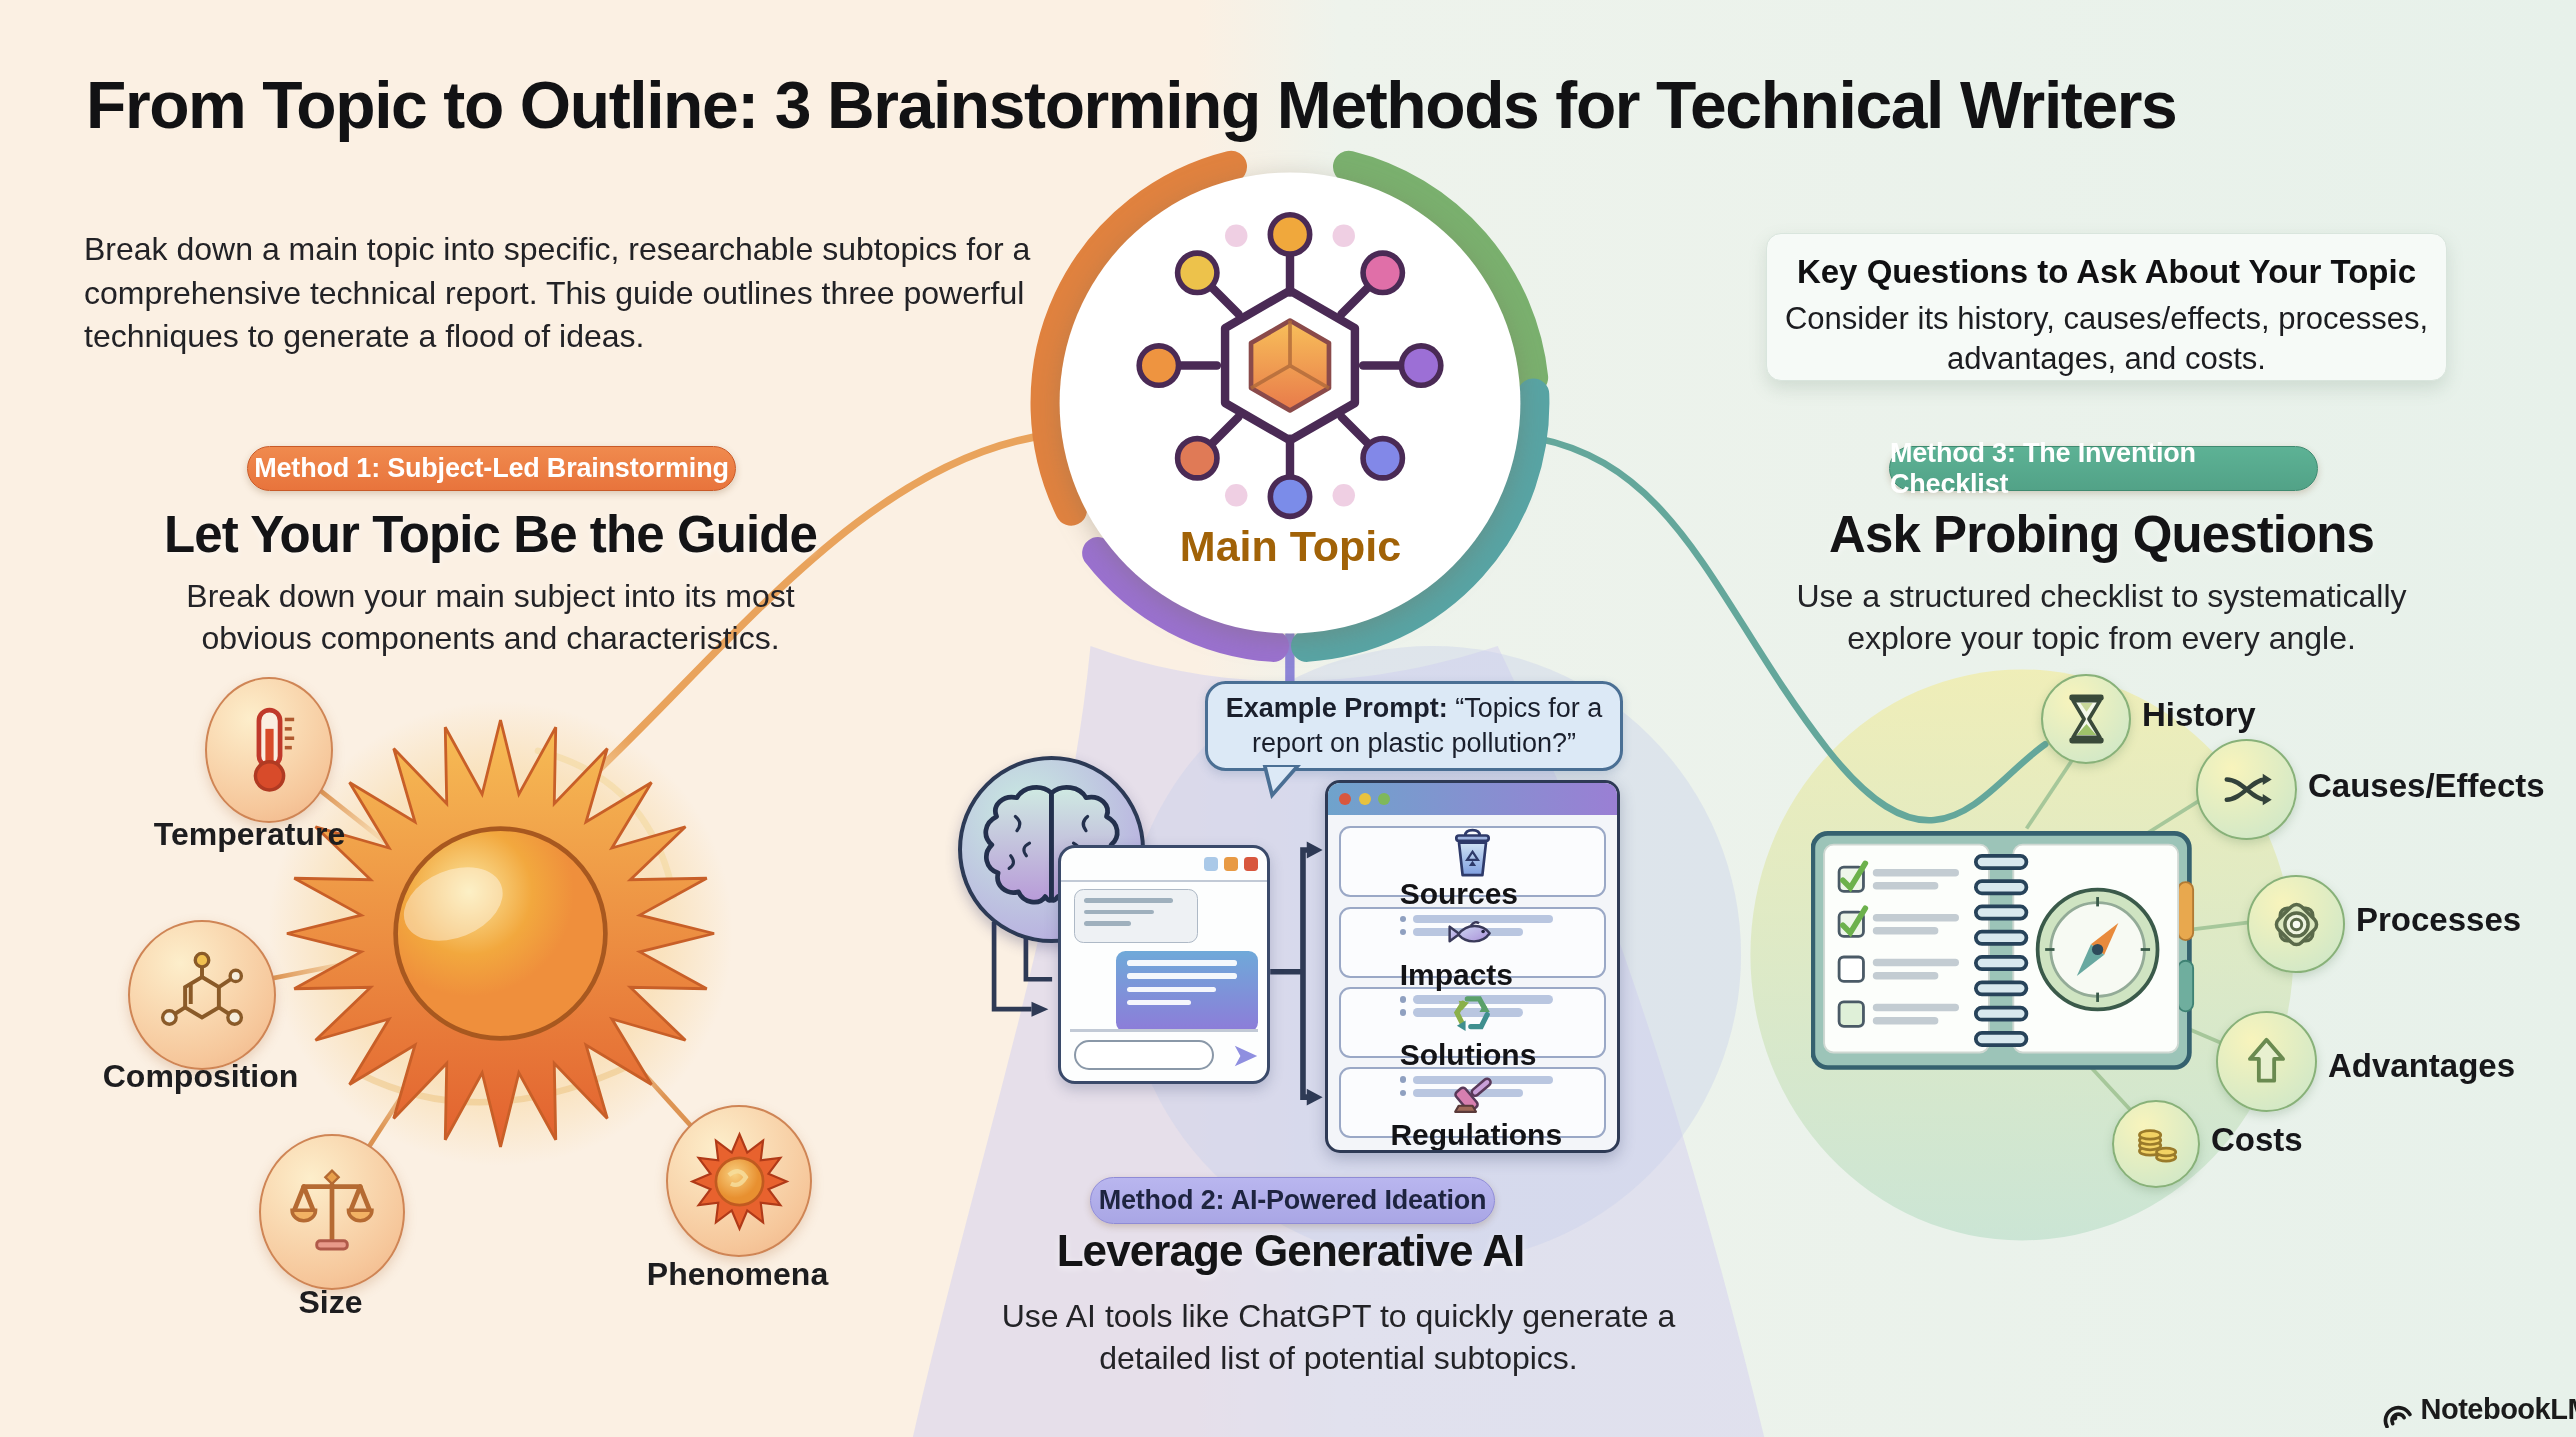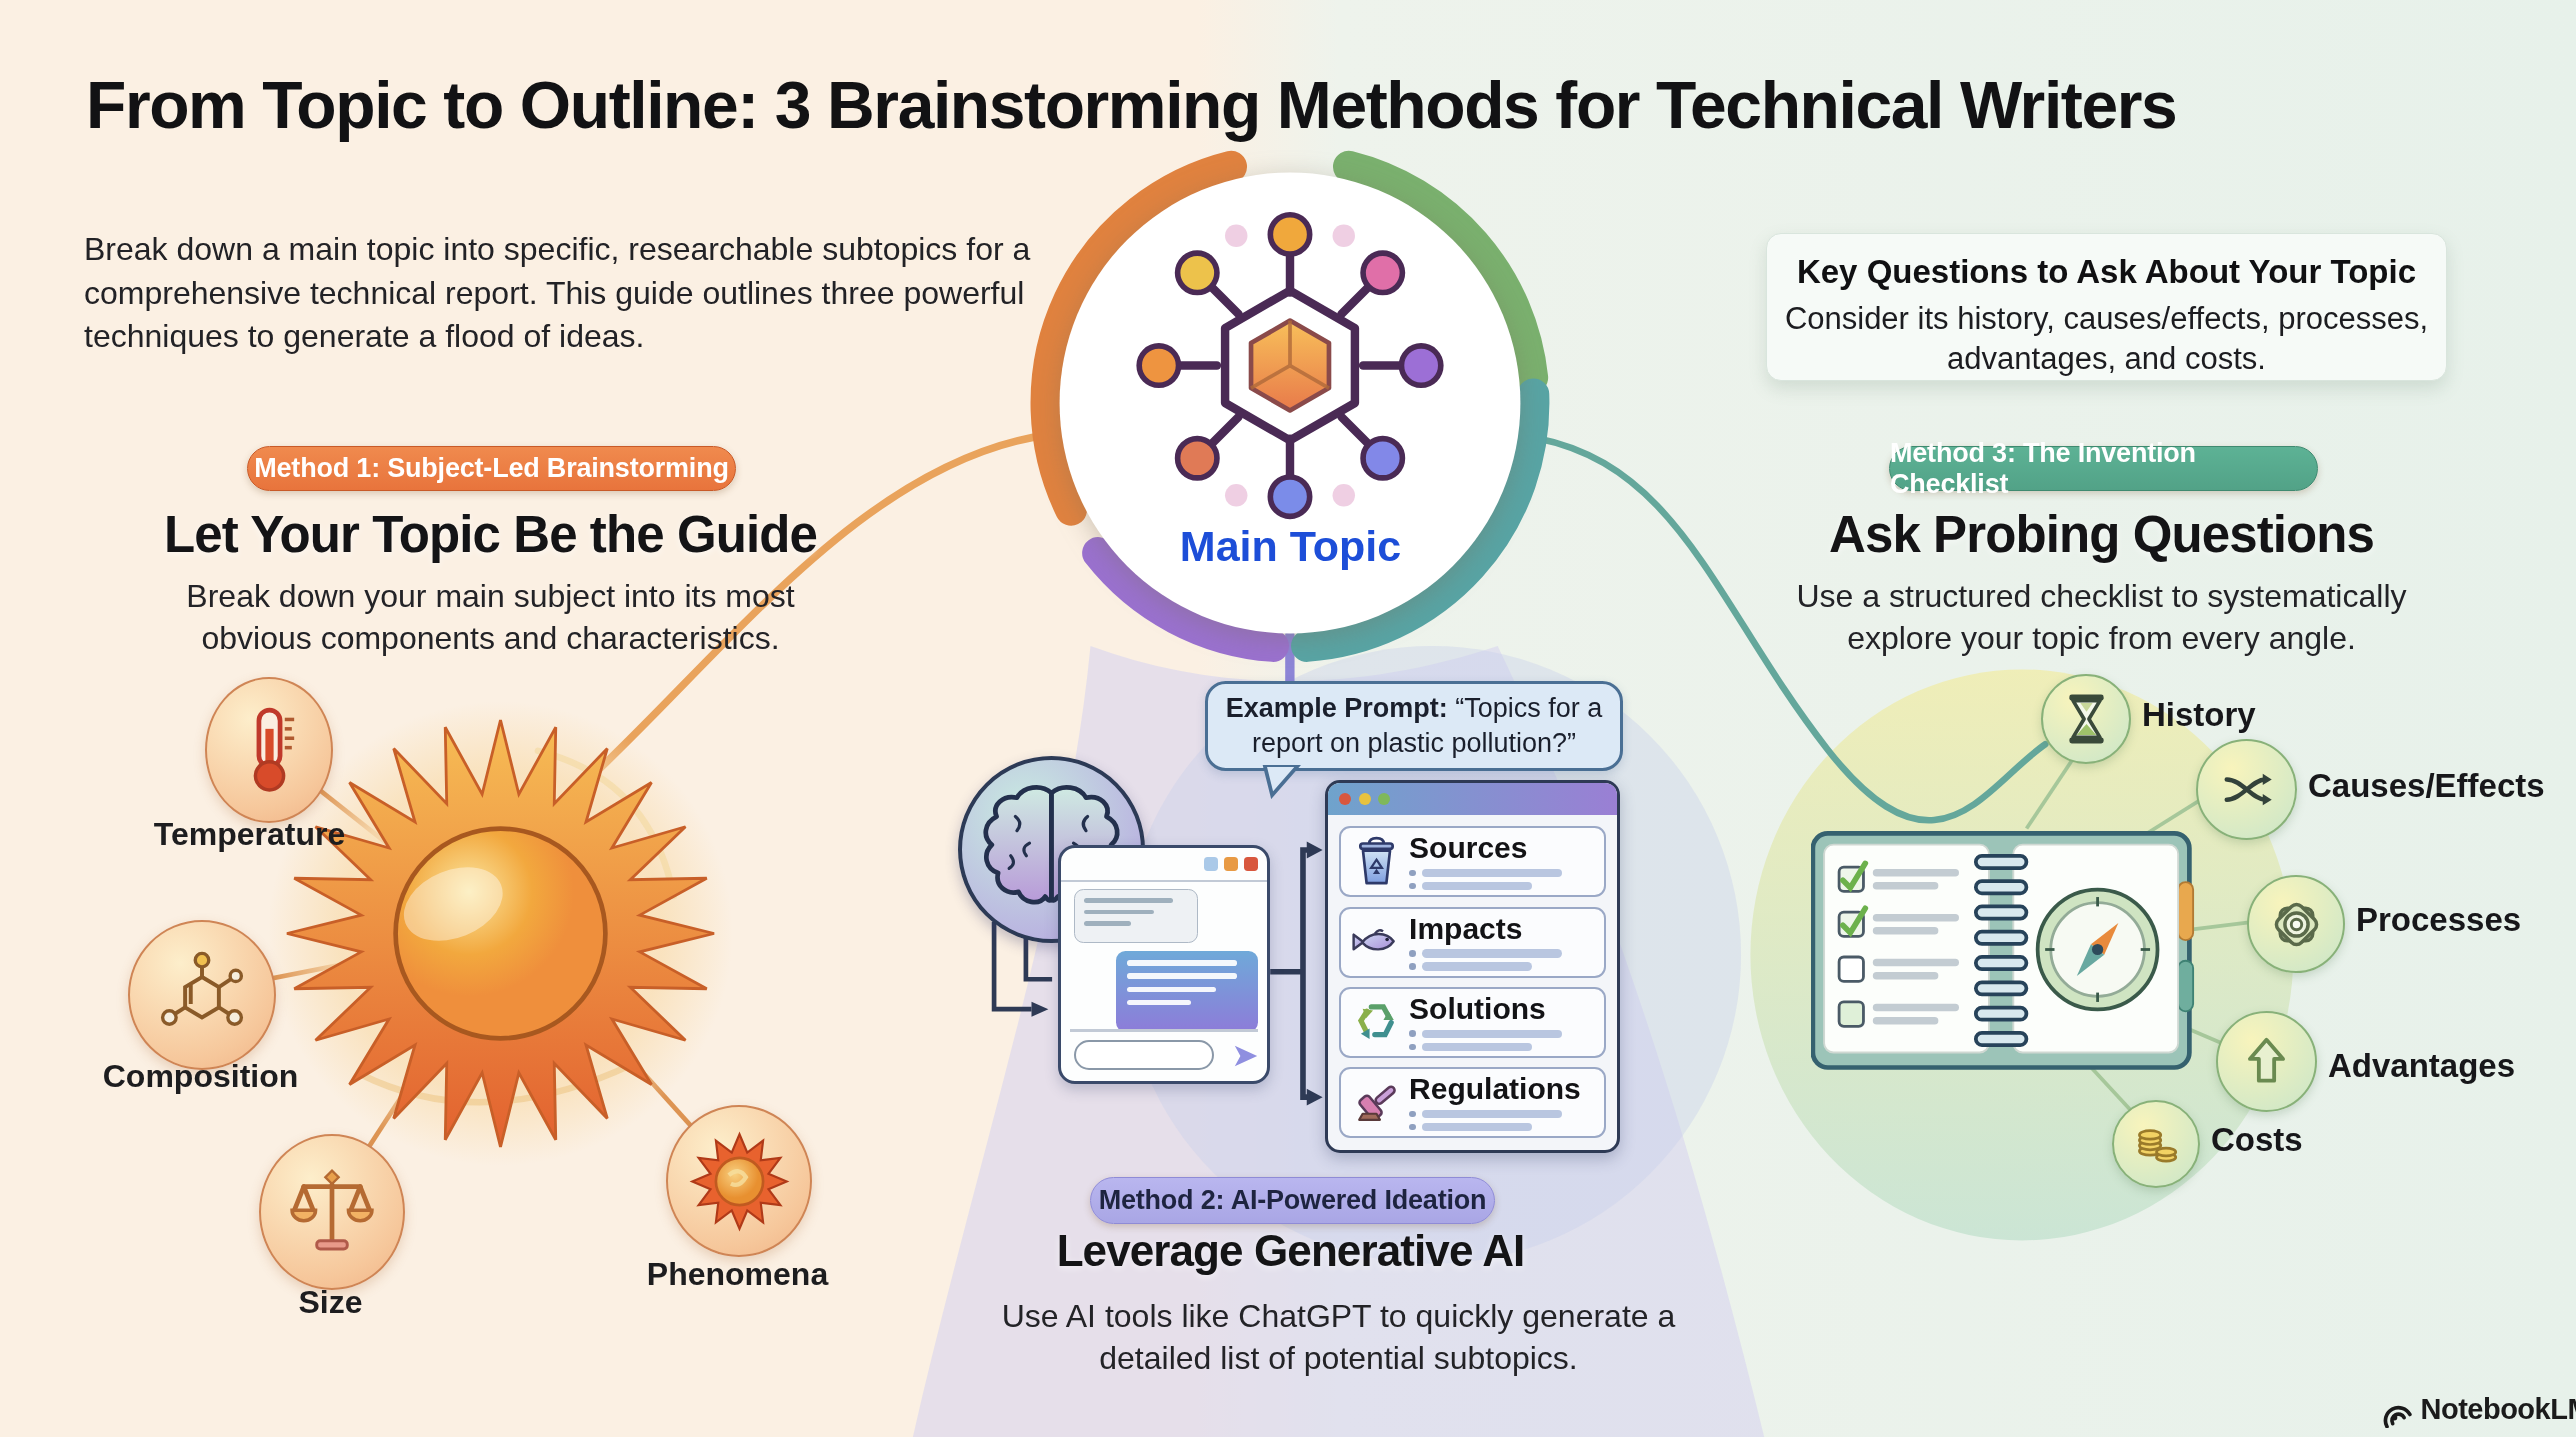--- a/index.html
+++ b/index.html
@@ -20,40 +20,40 @@
   .s1{left:163px;top:575px;width:655px;}
   .h3{left:1774px;top:505px;width:655px;}
   .s3{left:1760px;top:575px;width:683px;}
   .h2c{left:963px;top:1226px;width:655px;font-size:44px;}
   .s2{left:983px;top:1295px;width:711px;}
   .credit{left:963px;top:1397px;width:655px;text-align:center;font-size:27px;color:var(--muted,#55555a);}
   .oval{position:absolute;border-radius:50%;background:radial-gradient(circle at 35% 28%,#fdeecb,#f6c79b 70%,#f0b285);border:2.8px solid #cf8555;box-shadow:0 4.7px 11.2px rgba(180,110,60,.25);display:flex;align-items:center;justify-content:center;}
   .gcirc{position:absolute;border-radius:50%;background:radial-gradient(circle at 35% 28%,#f8f4bc,#d5e9c6 75%,#c6e2bd);border:2.8px solid #88b179;box-shadow:0 3.7px 9.4px rgba(90,130,90,.25);display:flex;align-items:center;justify-content:center;}
   .nodelabel{position:absolute;font-size:32px;font-weight:600;text-align:center;color:#1d1d1f;}
   .rlabel{position:absolute;font-size:33px;font-weight:700;color:#17171a;white-space:nowrap;}
-  .hublabel{left:1178px;top:522px;width:225px;text-align:center;font-size:43px;font-weight:700;color:#1d4ed8;}
+  .hublabel{left:1178px;top:522px;width:225px;text-align:center;font-size:43px;font-weight:700;color:#a16207;}
   .promptbox{left:1205px;top:681px;width:418px;height:90px;background:#dcE9f6;border:3.7px solid #4a6f94;border-radius:20.6px;display:flex;align-items:center;justify-content:center;text-align:center;font-size:27px;line-height:1.28;padding:3.7px 13px;box-sizing:border-box;color:#1a1f2c;box-shadow:0 3.7px 9.4px rgba(70,100,140,.2);}
   .promptbox b{font-weight:700;}
   .prompt-tail{left:1259px;top:765px;}
   .brainwrap{left:958px;top:756px;width:187px;height:187px;border-radius:50%;background:radial-gradient(circle at 35% 30%,#c9ece1,#b49fe0);border:4.7px solid #2c3a56;box-sizing:border-box;display:flex;align-items:center;justify-content:center;box-shadow:0 5.6px 13px rgba(60,60,110,.3);}
   .chatwin{left:1058px;top:845px;width:212px;height:239px;background:#fdfefe;border:3.7px solid #3a4a6a;border-radius:17px;box-sizing:border-box;box-shadow:0 5.6px 13px rgba(60,70,110,.25);}
   .chathdr{position:absolute;left:0;right:0;top:0;height:32px;border-bottom:2.8px solid #c2cad6;display:flex;justify-content:flex-end;align-items:center;gap:5.6px;padding-right:9.4px;}
   .wdot{width:14px;height:14px;border-radius:3.7px;}
   .bub1{position:absolute;left:13px;top:41px;width:124px;height:54px;background:#eef1f4;border:1.9px solid #aeb9c6;border-radius:9.4px;padding:8.4px 9.4px;box-sizing:border-box;}
   .bub1 .ln{height:4.7px;border-radius:2.8px;background:#9fb0bd;margin-bottom:6.6px;}
   .bub2{position:absolute;right:9.4px;top:103px;width:142px;height:81px;background:linear-gradient(180deg,#6fa9d9,#8d7cd9);border-radius:9.4px;padding:9.4px 11.2px;box-sizing:border-box;}
   .bub2 .ln{height:5.6px;border-radius:2.8px;background:rgba(255,255,255,.92);margin-bottom:7.5px;}
   .chatdiv{position:absolute;left:9.4px;right:9.4px;bottom:49px;height:2.8px;background:#c2cad6;}
   .chatinput{position:absolute;left:13px;bottom:11.2px;width:140px;height:30px;background:#fff;border:2.8px solid #8a98a8;border-radius:16px;box-sizing:border-box;}
   .send{position:absolute;right:7.5px;bottom:11.2px;}
   .panel{left:1325px;top:780px;width:295px;height:373px;background:#f3f5f9;border:3.7px solid #2e3a55;border-radius:15px;box-sizing:border-box;overflow:hidden;box-shadow:0 5.6px 15px rgba(50,60,100,.28);}
   .panelhdr{height:32px;background:linear-gradient(90deg,#6fa3cc,#9a7fd4);display:flex;align-items:center;gap:7.5px;padding-left:11.2px;}
   .pdot{width:12px;height:12px;border-radius:50%;}
   .cards{padding:11.2px;}
-  .card{height:71px;margin-bottom:9.4px;background:#fbfcfe;border:2.8px solid #9aa8c6;border-radius:11.2px;display:flex;align-items:center;padding:0 9.4px;box-sizing:border-box;}
+  .card{height:71px;margin-bottom:9.4px;background:#fbfcfe;border:2.8px solid #9aa8c6;border-radius:11.2px;display:flex;align-items:center;padding:0 9.4px;box-sizing:border-box;flex-direction:column;}
   .cicon{width:51px;height:51px;flex:0 0 51px;display:flex;align-items:center;justify-content:center;}
   .cbody{margin-left:7.5px;}
   .ctitle{font-size:30px;font-weight:700;color:#131316;line-height:1;margin-bottom:5.6px;}
   .crow{display:flex;align-items:center;gap:6.6px;margin-top:4.7px;}
   .cdot{width:6.6px;height:6.6px;border-radius:50%;background:#8fa0c0;}
   .cbar{height:8.4px;border-radius:4.7px;background:#b9c6e0;}
   .keyq{left:1766px;top:233px;width:681px;height:148px;background:#f6faf7;border:0.9px solid #d9e5dd;border-radius:15px;box-shadow:0 7.5px 17px rgba(90,120,100,.18);text-align:center;box-sizing:border-box;padding-top:19px;}
   .keyq .kt{font-size:33px;font-weight:700;color:#101012;margin-bottom:7.5px;}
   .keyq .kb{font-size:31px;line-height:1.3;color:#1c1c20;}
   .brand{left:2376px;top:1391px;display:flex;align-items:center;gap:7.5px;}

